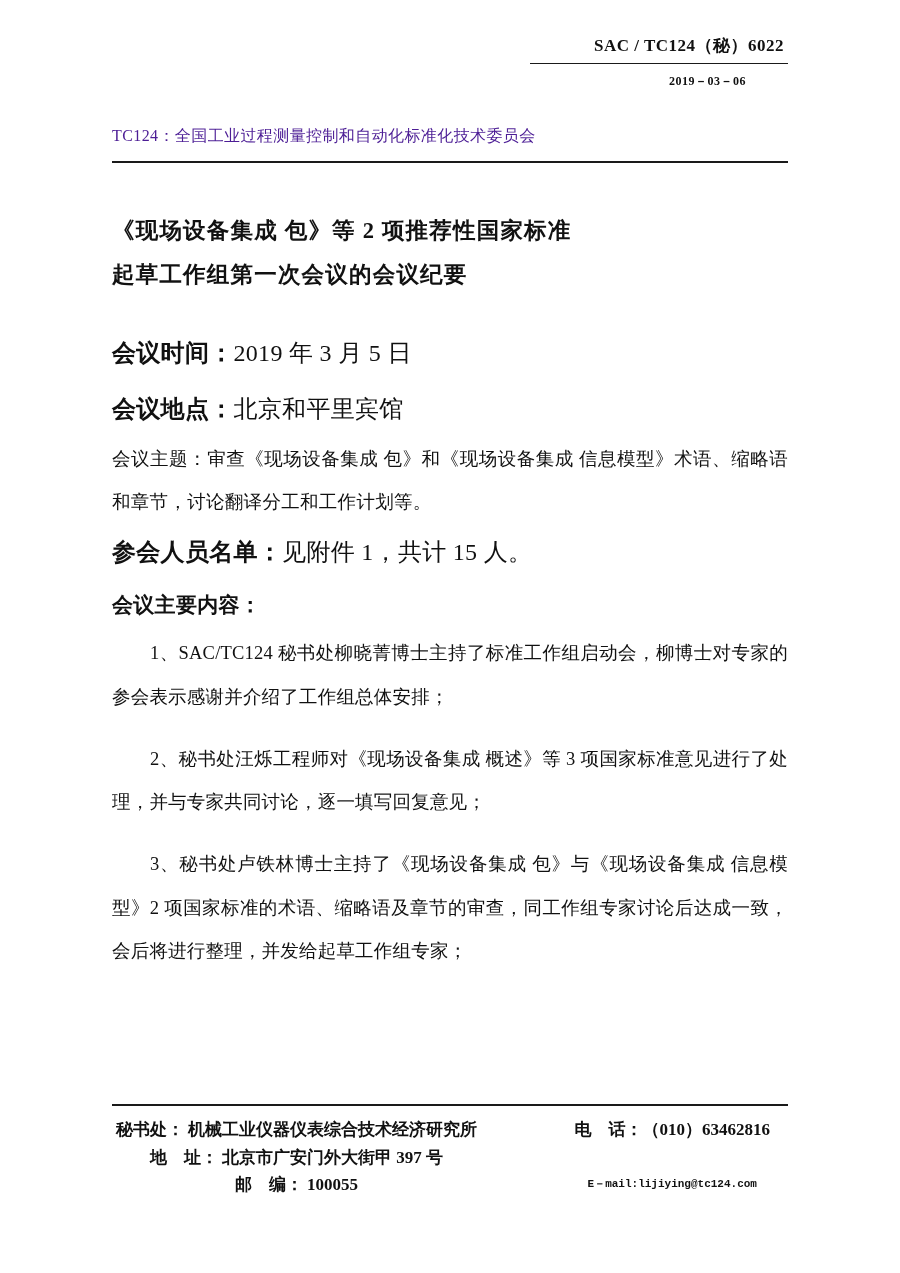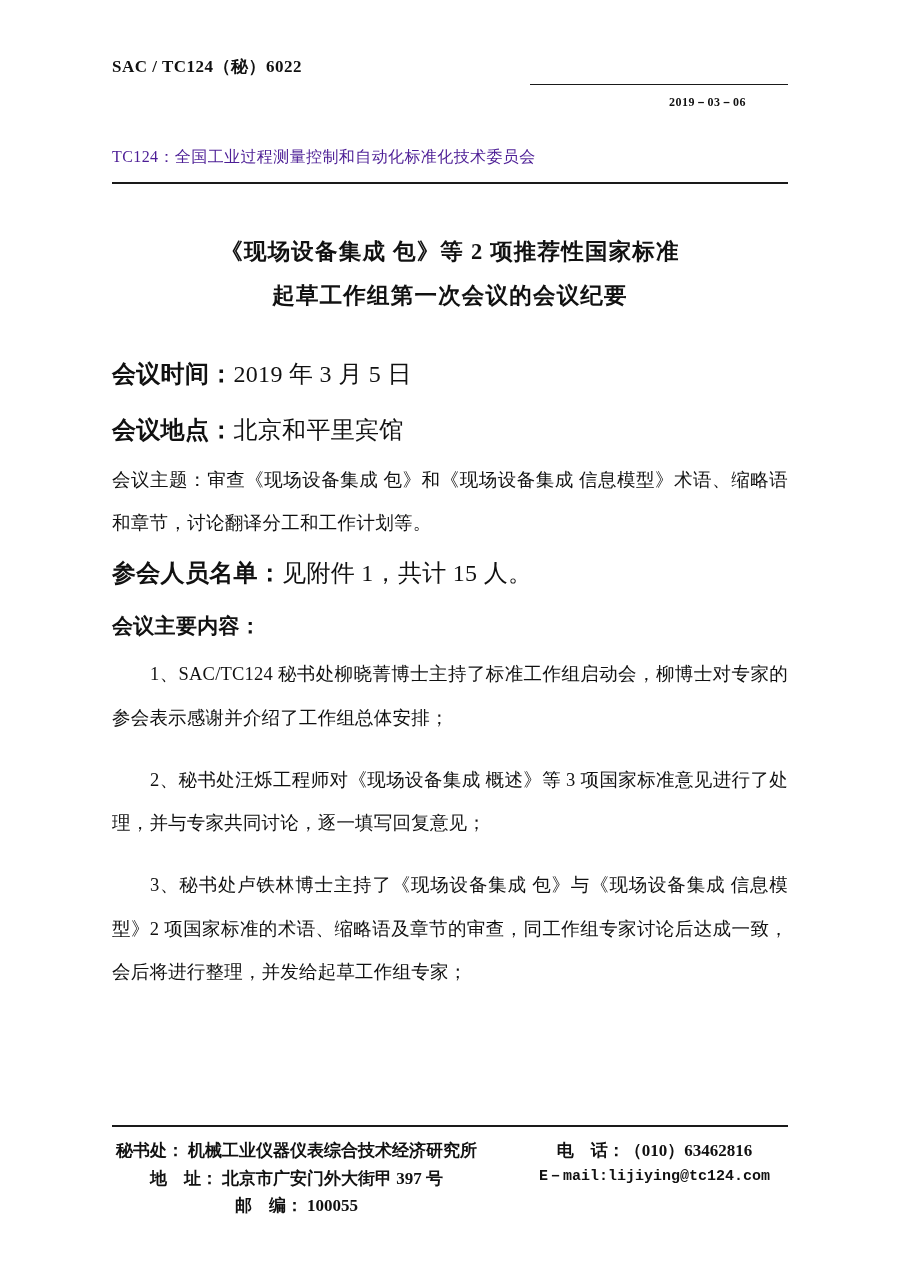--- a/index.html
+++ b/index.html
@@ -18,22 +18,22 @@
   .page {
     position: relative;
     width: 900px;
     height: 1273px;
     box-sizing: border-box;
     padding: 0 112px;
   }
 
   
   .doc-number-block {
-    margin-top: 55px;
-    text-align: left;
+    margin-top: 34px;
+    text-align: right;
   }
   .doc-number {
     display: inline-block;
     font-family: "Liberation Serif", "DejaVu Serif", serif;
     font-weight: bold;
     font-size: 17px;
     letter-spacing: 0.5px;
     padding-right: 4px;
   }
   .doc-number-rule {
@@ -58,21 +58,21 @@
     color: #4c1d95;
   }
   .header-rule {
     margin-top: 14px;
     border-bottom: 2.2px solid #1a1a1a;
   }
 
   
   .title-block {
     margin-top: 46px;
-    text-align: center;
+    text-align: left;
   }
   .title-line {
     font-size: 22.5px;
     font-weight: bold;
     letter-spacing: 1.2px;
     line-height: 1.95;
     color: #111;
   }
 
   
@@ -138,22 +138,23 @@
   .fl-key {
     display: inline-block;
     min-width: 76px;
   }
   .fl-key-r {
     display: inline-block;
     min-width: 60px;
   }
   .mono {
     font-family: "Liberation Mono", "DejaVu Sans Mono", monospace;
-    font-size: 15px;
+    font-size: 11px;
     letter-spacing: 0px;
+    margin-top: 32px;
   }
 </style>
 </head>
 <body>
 
 <div class="page">
 
   <div class="doc-number-block">
     <div class="doc-number">SAC / TC124（秘）6022</div>
     <div class="doc-number-rule"></div>

